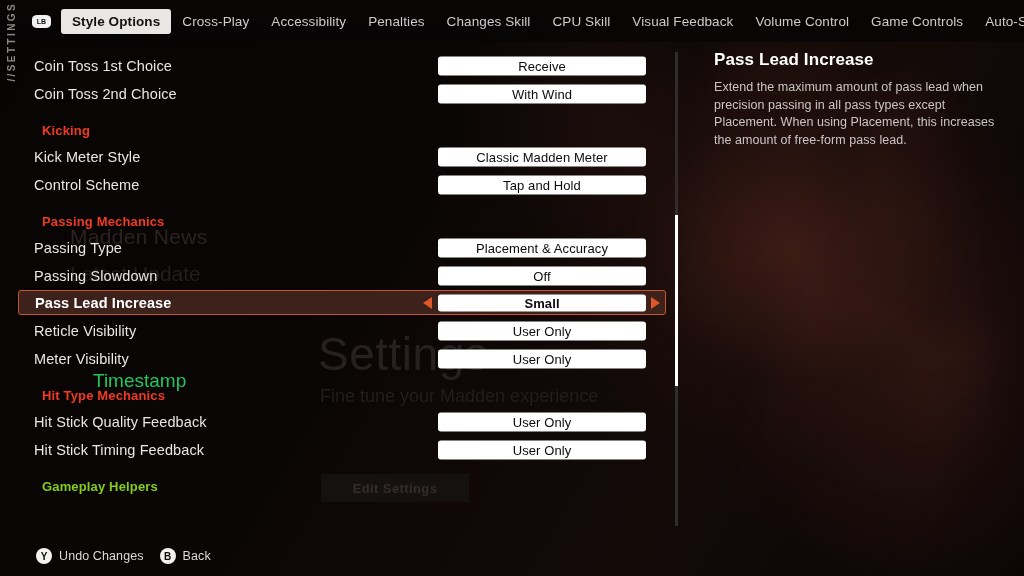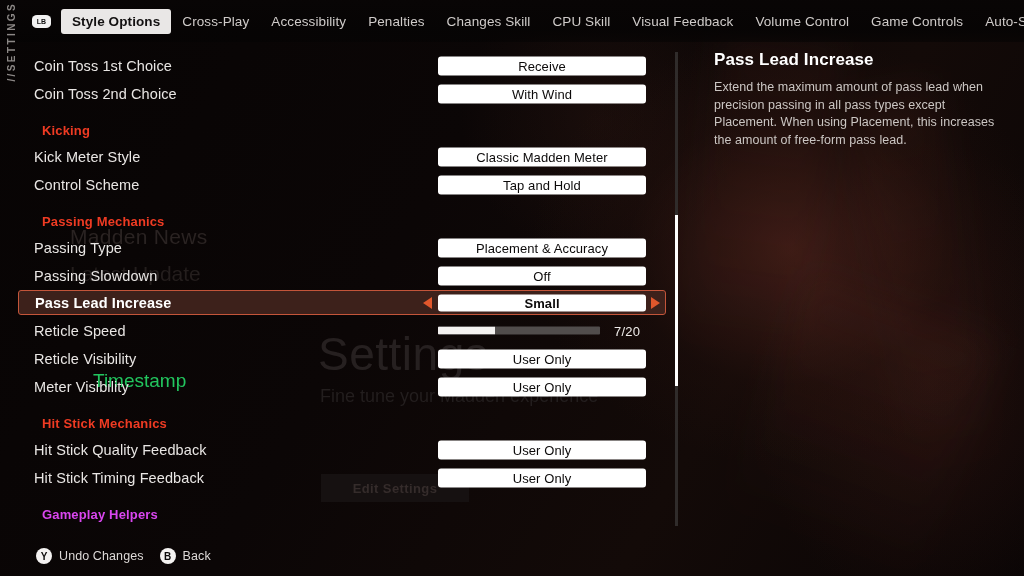--- a/index.html
+++ b/index.html
@@ -307,52 +307,43 @@
         <div class="label">Passing Slowdown</div>
         <div class="pill">Off</div>
       </div>
       <div class="row selected">
         <div class="label">Pass Lead Increase</div>
         <div class="arrow arrow-left"></div>
         <div class="pill">Small</div>
         <div class="arrow arrow-right"></div>
       </div>
       <div class="row">
-        <div class="label">Reticle Speed</div>
-        <div class="slider-wrap">
-          <div class="slider-track">
-            <div class="slider-fill" style="width: 35%;"></div>
-          </div>
-          <div class="slider-val">7/20</div>
-        </div>
-      </div>
-      <div class="row">
         <div class="label">Reticle Visibility</div>
         <div class="pill">User Only</div>
       </div>
       <div class="row">
         <div class="label">Meter Visibility</div>
         <div class="pill">User Only</div>
       </div>
       <div class="spacer-6"></div>
       <div class="section">
-        <div class="label" style="color: rgb(239, 59, 35);">Hit Stick Mechanics</div>
+        <div class="label" style="color: rgb(239, 59, 35);">Hit Type Mechanics</div>
       </div>
       <div class="spacer-3"></div>
       <div class="row">
         <div class="label">Hit Stick Quality Feedback</div>
         <div class="pill">User Only</div>
       </div>
       <div class="row">
         <div class="label">Hit Stick Timing Feedback</div>
         <div class="pill">User Only</div>
       </div>
       <div class="spacer-6"></div>
       <div class="section">
-        <div class="label" style="color: #d946ef;">Gameplay Helpers</div>
+        <div class="label" style="color: #84cc16;">Gameplay Helpers</div>
       </div>
       <div class="spacer-3"></div>
     </div>
 
   <div class="scrollbar">
     <div class="scroll-thumb"></div>
   </div>
 
   <div class="detail">
     <div class="detail-title">Pass Lead Increase</div>

